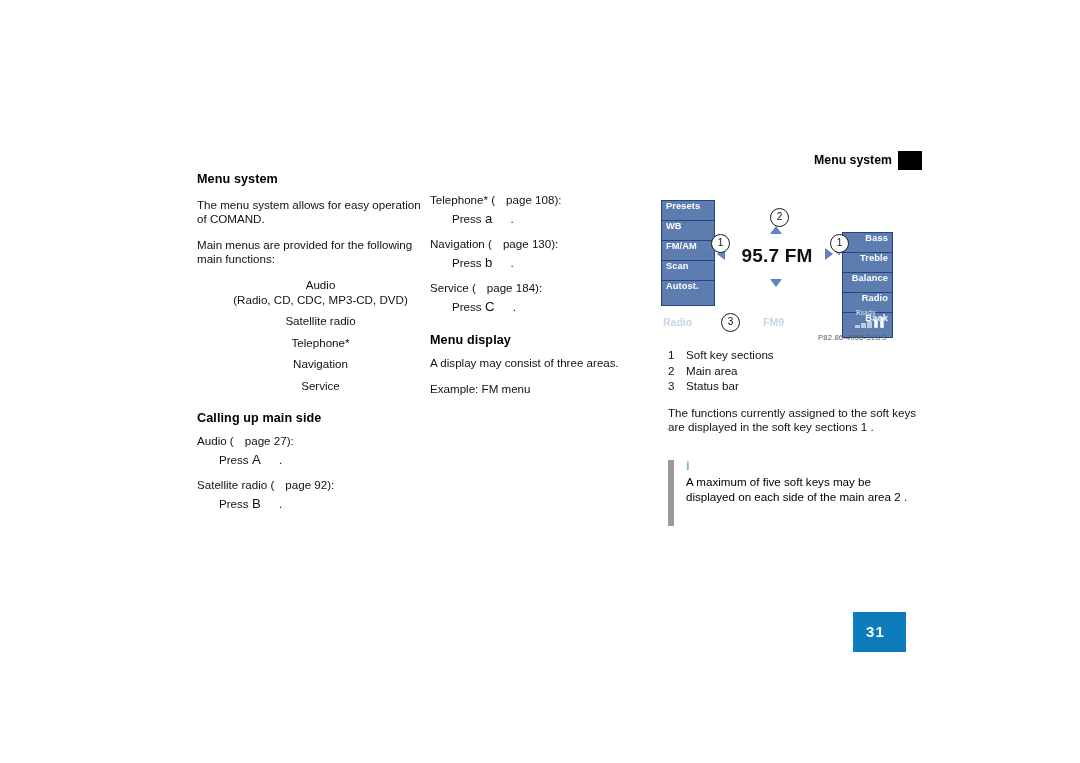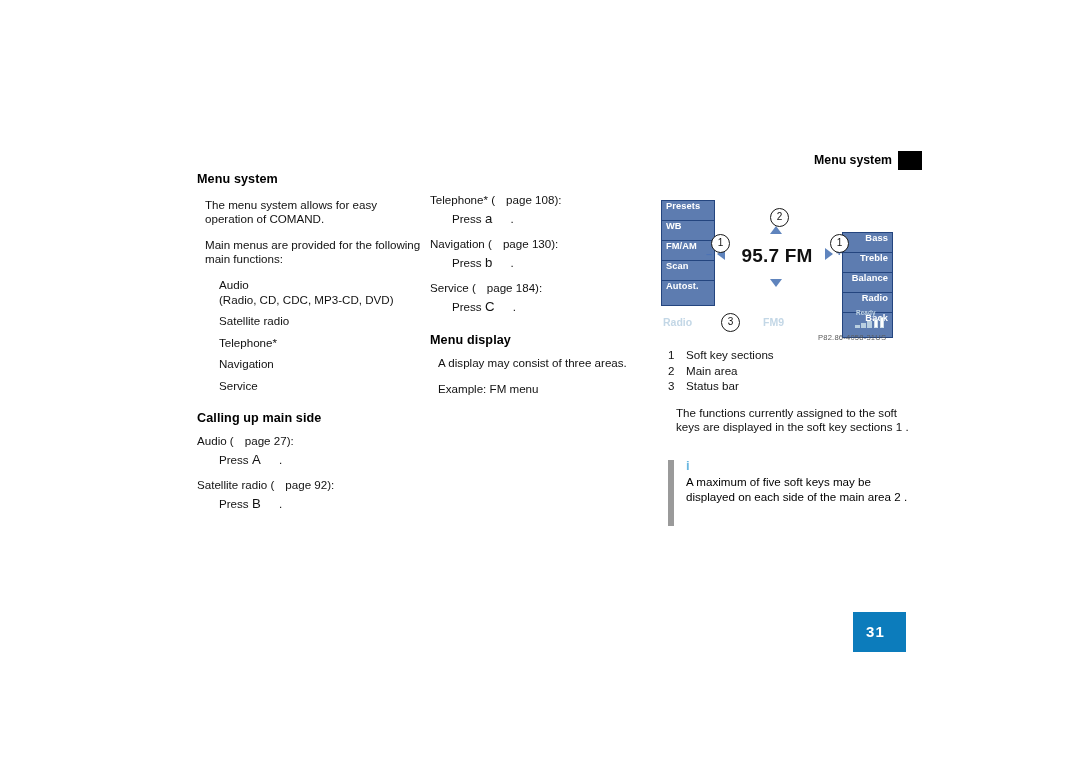--- a/index.html
+++ b/index.html
@@ -82,28 +82,29 @@
   h3.sec {
     font-size: 12.6px;
     font-weight: bold;
     margin: 0 0 11px 0;
     color: #000;
     letter-spacing: 0.1px;
   }
   h3.sec.tight { margin-bottom: 9px; }
 
   p.para {
-    margin: 0 0 11px 8px;
+    margin: 0 0 11px 0;
   }
   p.para.last { margin-bottom: 0; }
 
   ul.bullets {
     list-style: none;
     margin: 0 0 10px 0;
     padding: 0;
+    text-align: center;
   }
   ul.bullets li {
     margin: 0 0 7px 0;
     padding-left: 22px;
   }
   ul.bullets li:last-child { margin-bottom: 0; }
 
   .step {
     padding-left: 22px;
     margin: 0 0 11px 0;

